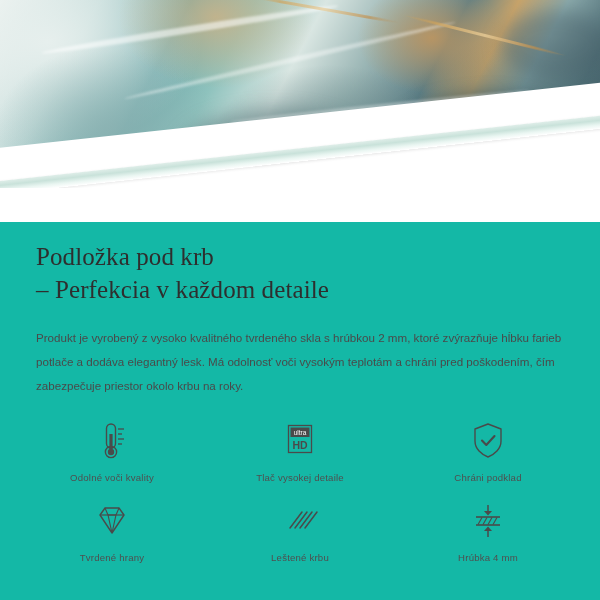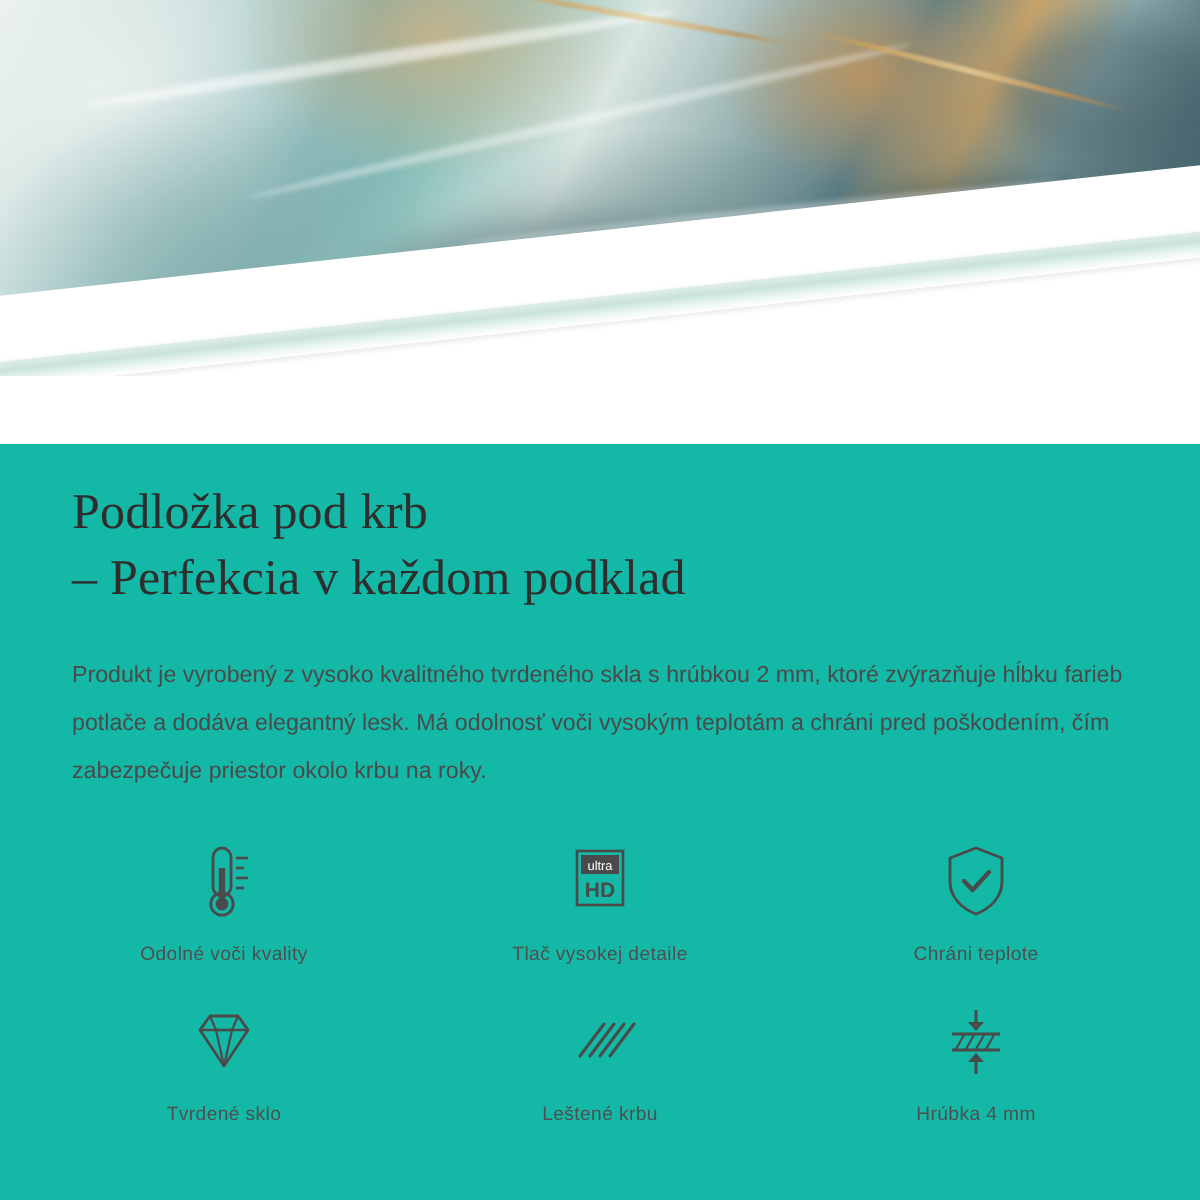--- a/index.html
+++ b/index.html
@@ -207,21 +207,21 @@
     <div class="hero-mask-wedge"></div>
     <div class="glass-strip"></div>
     <div class="hero-mask-bottom"></div>
     <div class="sparkle s1"></div>
     <div class="sparkle s2"></div>
   </div>
 
   <div class="content">
     <h1 class="title">
       <span>Podložka pod krb</span>
-      <span class="line2">– Perfekcia v každom podklad</span>
+      <span class="line2">– Perfekcia v každom detaile</span>
     </h1>
     <p class="paragraph">Produkt je vyrobený z vysoko kvalitného tvrdeného skla s hrúbkou 2 mm, ktoré zvýrazňuje hĺbku farieb potlače a dodáva elegantný lesk. Má odolnosť voči vysokým teplotám a chráni pred poškodením, čím zabezpečuje priestor okolo krbu na roky.</p>
   </div>
 
   <div class="features">
 
     <div class="feature">
       <div class="feature-icon">
         <svg width="40" height="42" viewBox="0 0 40 42">
           <rect x="14.5" y="4" width="9" height="24" rx="4.5" fill="none" stroke="#4a4a4a" stroke-width="1.4"></rect>
@@ -249,34 +249,34 @@
       <div class="feature-label">Tlač vysokej detaile</div>
     </div>
 
     <div class="feature">
       <div class="feature-icon">
         <svg width="40" height="42" viewBox="0 0 40 42">
           <path d="M20 4 L33 9 V21 C33 29 26.5 34.5 20 37 C13.5 34.5 7 29 7 21 V9 Z" fill="none" stroke="#4a4a4a" stroke-width="1.4" stroke-linejoin="round"></path>
           <path d="M14 20.5 L18.3 25 L26.5 16" fill="none" stroke="#4a4a4a" stroke-width="2.1" stroke-linecap="round" stroke-linejoin="round"></path>
         </svg>
       </div>
-      <div class="feature-label">Chráni teplote</div>
+      <div class="feature-label">Chráni podklad</div>
     </div>
 
     <div class="feature">
       <div class="feature-icon">
         <svg width="44" height="38" viewBox="0 0 44 38">
           <path d="M10 13 L15 6 H29 L34 13 L22 31 Z" fill="none" stroke="#4a4a4a" stroke-width="1.4" stroke-linejoin="round"></path>
           <path d="M10 13 H34" stroke="#4a4a4a" stroke-width="1.2"></path>
           <path d="M15 6 L18 13 L22 31" stroke="#4a4a4a" stroke-width="1.1" fill="none"></path>
           <path d="M29 6 L26 13 L22 31" stroke="#4a4a4a" stroke-width="1.1" fill="none"></path>
           <path d="M18 13 H26" stroke="#4a4a4a" stroke-width="1.1"></path>
         </svg>
       </div>
-      <div class="feature-label">Tvrdené sklo</div>
+      <div class="feature-label">Tvrdené hrany</div>
     </div>
 
     <div class="feature">
       <div class="feature-icon">
         <svg width="44" height="38" viewBox="0 0 44 38">
           <g stroke="#4a4a4a" stroke-width="1.5" stroke-linecap="round">
             <line x1="12" y1="26" x2="24" y2="10"></line>
             <line x1="17" y1="26" x2="29" y2="10"></line>
             <line x1="22" y1="26" x2="34" y2="10"></line>
             <line x1="27" y1="26" x2="39" y2="10"></line>

